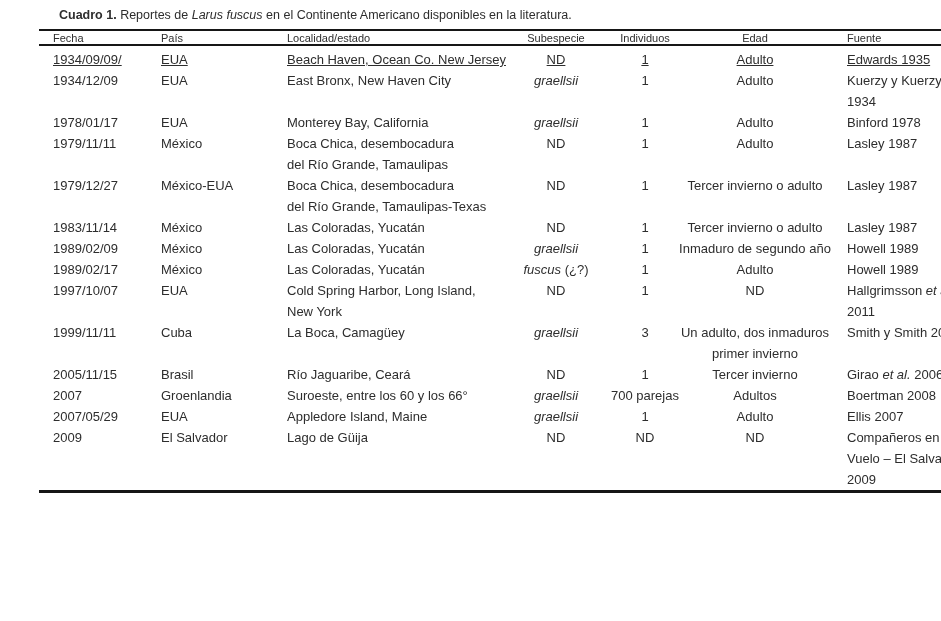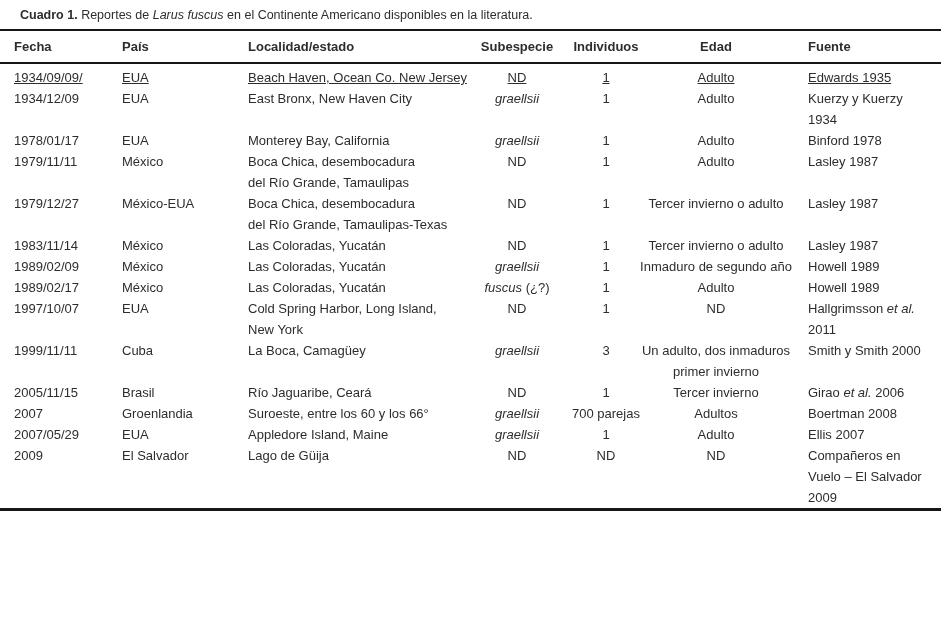--- a/index.html
+++ b/index.html
@@ -4,40 +4,41 @@
 <style>
   * { margin: 0; padding: 0; box-sizing: border-box; }
   html, body { background: #ffffff; }
   .page {
     width: 941px;
     height: 621px;
     background: var(--bg, #ffffff);
     color: var(--text, #2d2d2d);
     font-family: "Liberation Sans", sans-serif;
     overflow: hidden;
+    padding-left: 39px;
   }
   .caption {
     height: 29px;
     padding: 8px 0 0 20px;
     font-size: 12.5px;
     line-height: 15px;
     white-space: nowrap;
   }
   .caption .bold { font-weight: 700; }
   table.report {
     width: 941px;
     border-collapse: collapse;
     table-layout: fixed;
     border-top: 2.5px solid var(--rule, #161616);
     border-bottom: 3px solid var(--rule, #161616);
   }
   thead th {
-    font-weight: 700;
-    font-size: 13px;
-    height: 33px;
+    font-weight: 400;
+    font-size: 11px;
+    height: 15px;
     border-bottom: 2px solid var(--rule, #161616);
     vertical-align: middle;
     text-align: left;
     padding: 0;
     white-space: nowrap;
   }
   td {
     vertical-align: top;
     font-size: 13px;
     line-height: 21px;

